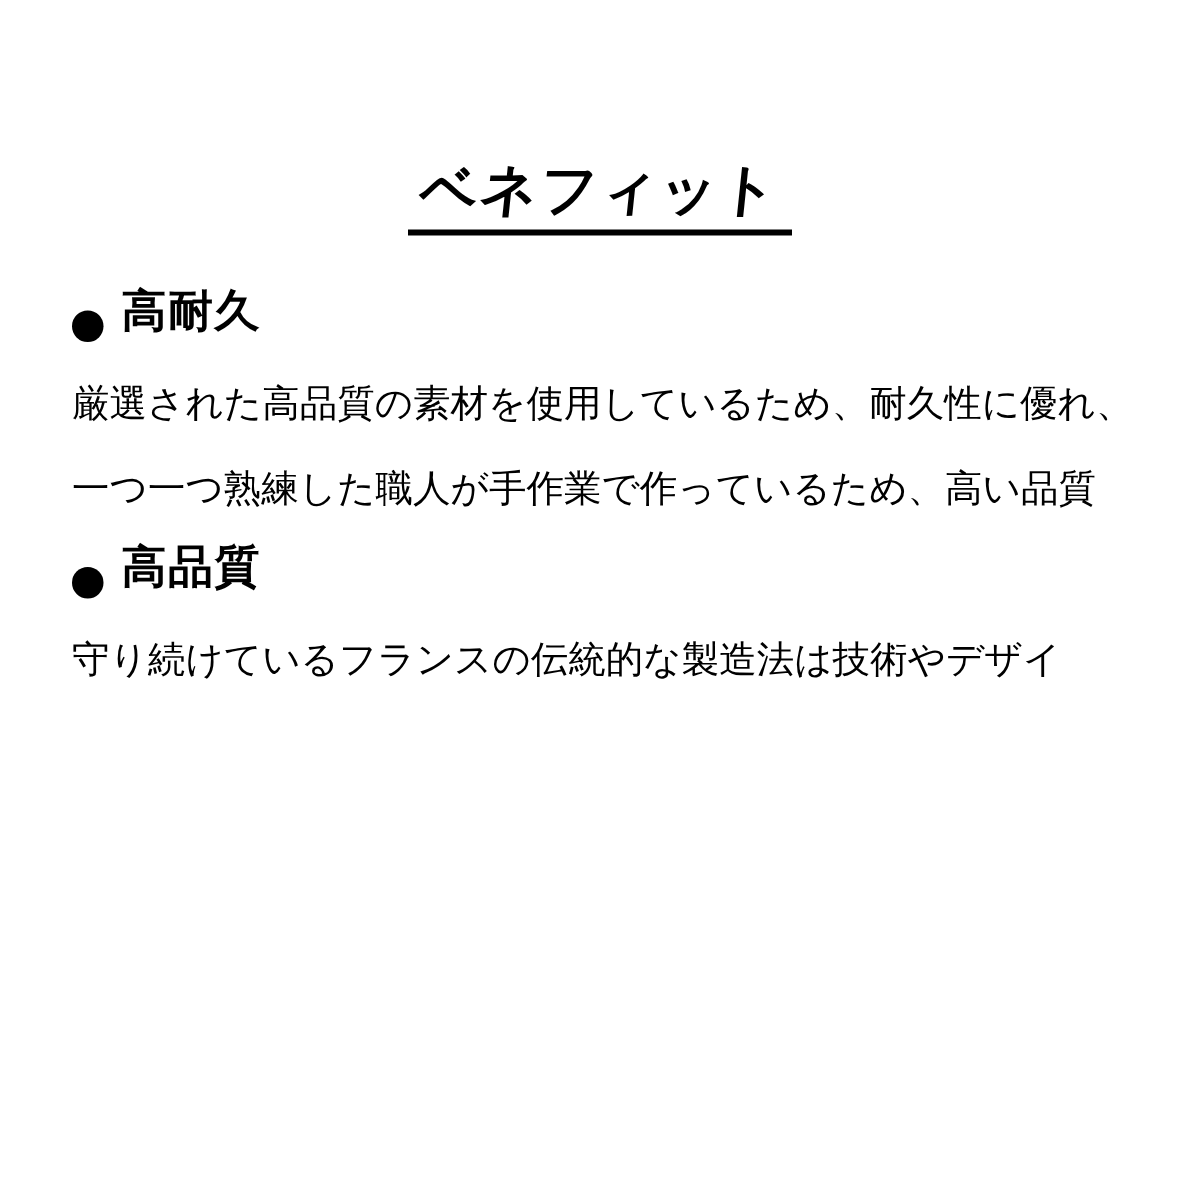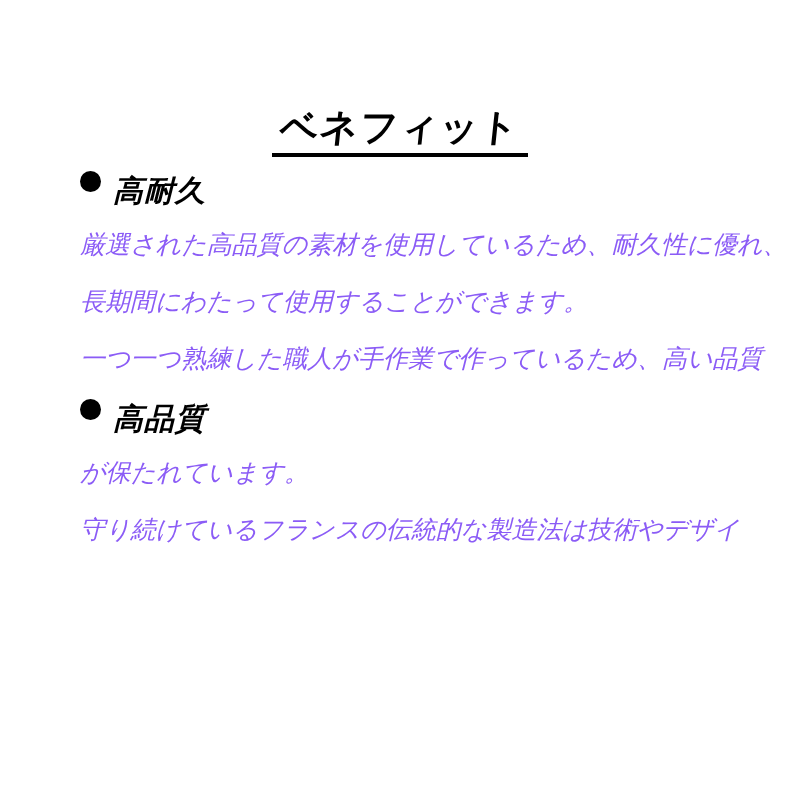--- a/index.html
+++ b/index.html
@@ -37,44 +37,43 @@
     letter-spacing: 1px;
     transform: skewX(-6deg);
     white-space: nowrap;
   }
   .content {
     margin-top: 14px;
   }
   .row {
     height: 57px;
     display: flex;
-    align-items: flex-start;
-    padding-left: 80px;
+    align-items: flex-end;
+    padding-left: 48px;
     box-sizing: border-box;
     white-space: nowrap;
-    font-style: italic;
   }
   .heading-row {
     font-size: 30px;
     font-weight: 900;
     letter-spacing: 1px;
   }
   .bullet {
     display: inline-block;
     width: 21px;
     height: 21px;
     border-radius: 50%;
     background: #000000;
     margin-right: 12px;
     flex: 0 0 auto;
   }
   .body-row {
     font-size: 25px;
     font-weight: 400;
-    color: #8b5cf6;
+    color: #000000;
     letter-spacing: 0;
   }
 </style>
 </head>
 <body>
 
 <div class="page">
 
   <div class="title-row">
     <span class="title">
@@ -83,30 +82,28 @@
   </div>
 
   <div class="content">
 
     <section>
       <div class="row heading-row">
         <span class="bullet"></span>
         <span>高耐久</span>
       </div>
       <div class="row body-row">厳選された高品質の素材を使用しているため、耐久性に優れ、</div>
-      <div class="row body-row">長期間にわたって使用することができます。</div>
     </section>
 
     <section>
       <div class="row body-row">一つ一つ熟練した職人が手作業で作っているため、高い品質</div>
       <div class="row heading-row">
         <span class="bullet"></span>
         <span>高品質</span>
       </div>
-      <div class="row body-row">が保たれています。</div>
     </section>
 
     <section>
       <div class="row body-row">守り続けているフランスの伝統的な製造法は技術やデザイ</div>
     </section>
 
   </div>
 </div>
 
 </body></html>

